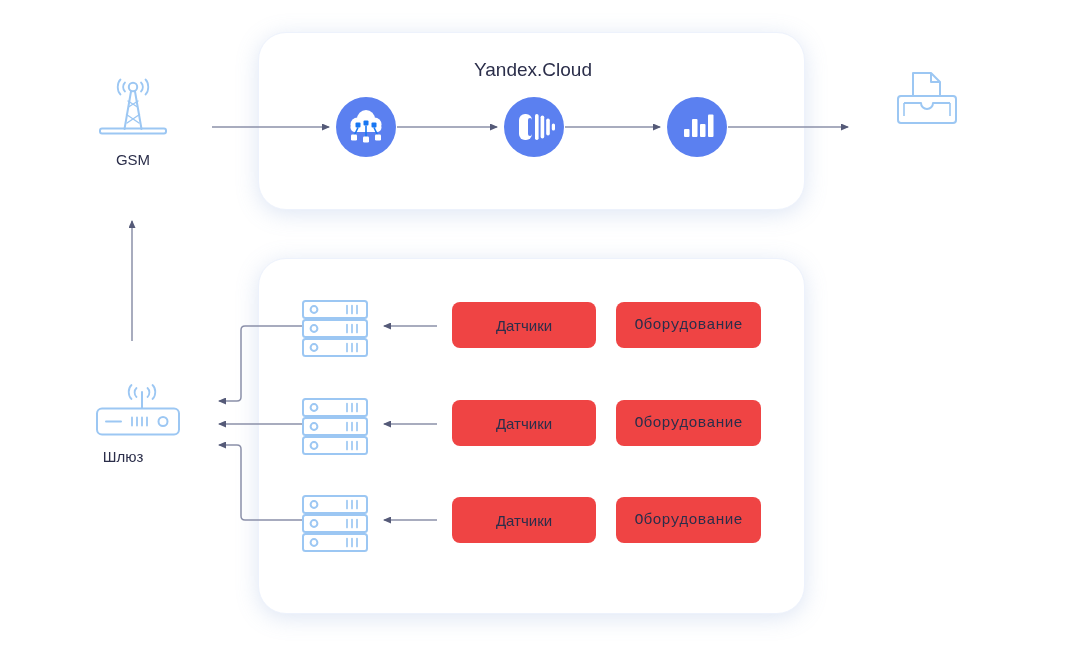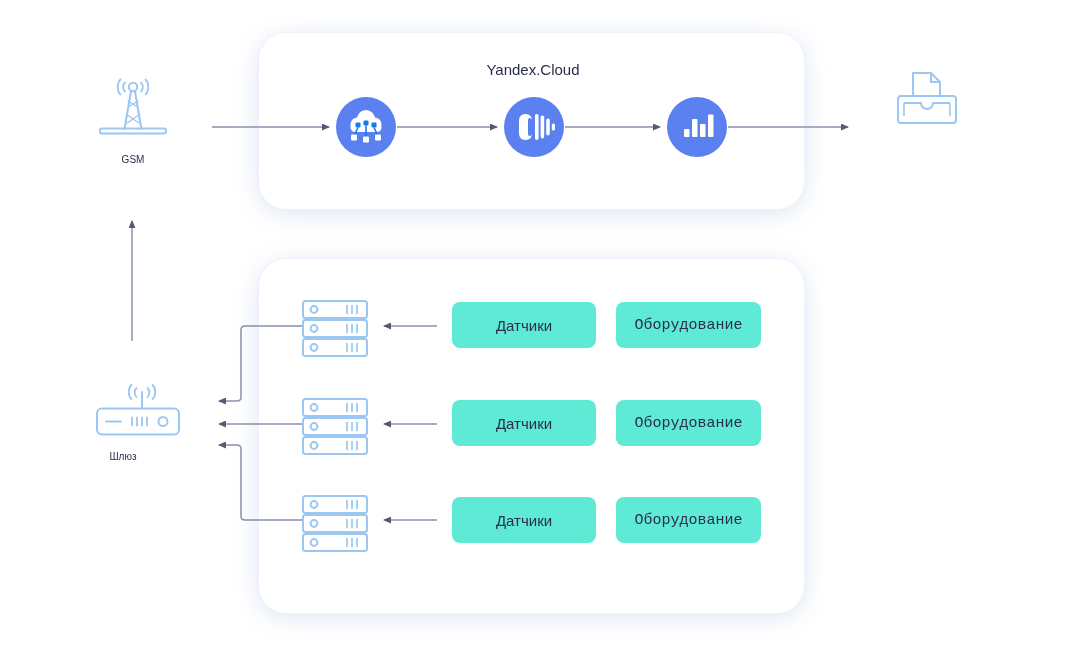--- a/index.html
+++ b/index.html
@@ -10,26 +10,26 @@
   .card{
     position:absolute;background:#ffffff;border:1px solid #edf2fc;border-radius:28px;
     box-shadow:0 4px 22px rgba(125,155,210,0.25);
   }
   .card.top{left:258px;top:32px;width:545px;height:176px;}
   .card.bottom{left:258px;top:258px;width:545px;height:354px;}
   .overlay{position:absolute;left:0;top:0;z-index:2;}
   .node{position:absolute;z-index:3;}
   .circle-node{width:60px;height:60px;border-radius:50%;}
   .label{
-    position:absolute;z-index:3;font-size:10px;line-height:20px;color:#2b2e4a;
+    position:absolute;z-index:3;font-size:15px;line-height:20px;color:#2b2e4a;
     text-align:center;
   }
-  .title{font-size:15px;font-weight:500;}
+  .title{font-size:19px;font-weight:500;}
   .pill{
-    position:absolute;z-index:3;width:144px;height:46px;background:#5eead4;border-radius:8px;
+    position:absolute;z-index:3;width:144px;height:46px;background:#ef4444;border-radius:8px;
     display:flex;align-items:center;justify-content:center;font-size:15px;color:#2b2e4a;
   }
   .pill.equipment{width:145px;font-family:Liberation Mono, monospace;}
 </style>
 </head>
 <body>
 
 <div class="canvas">
 
   <div class="card top"></div>

